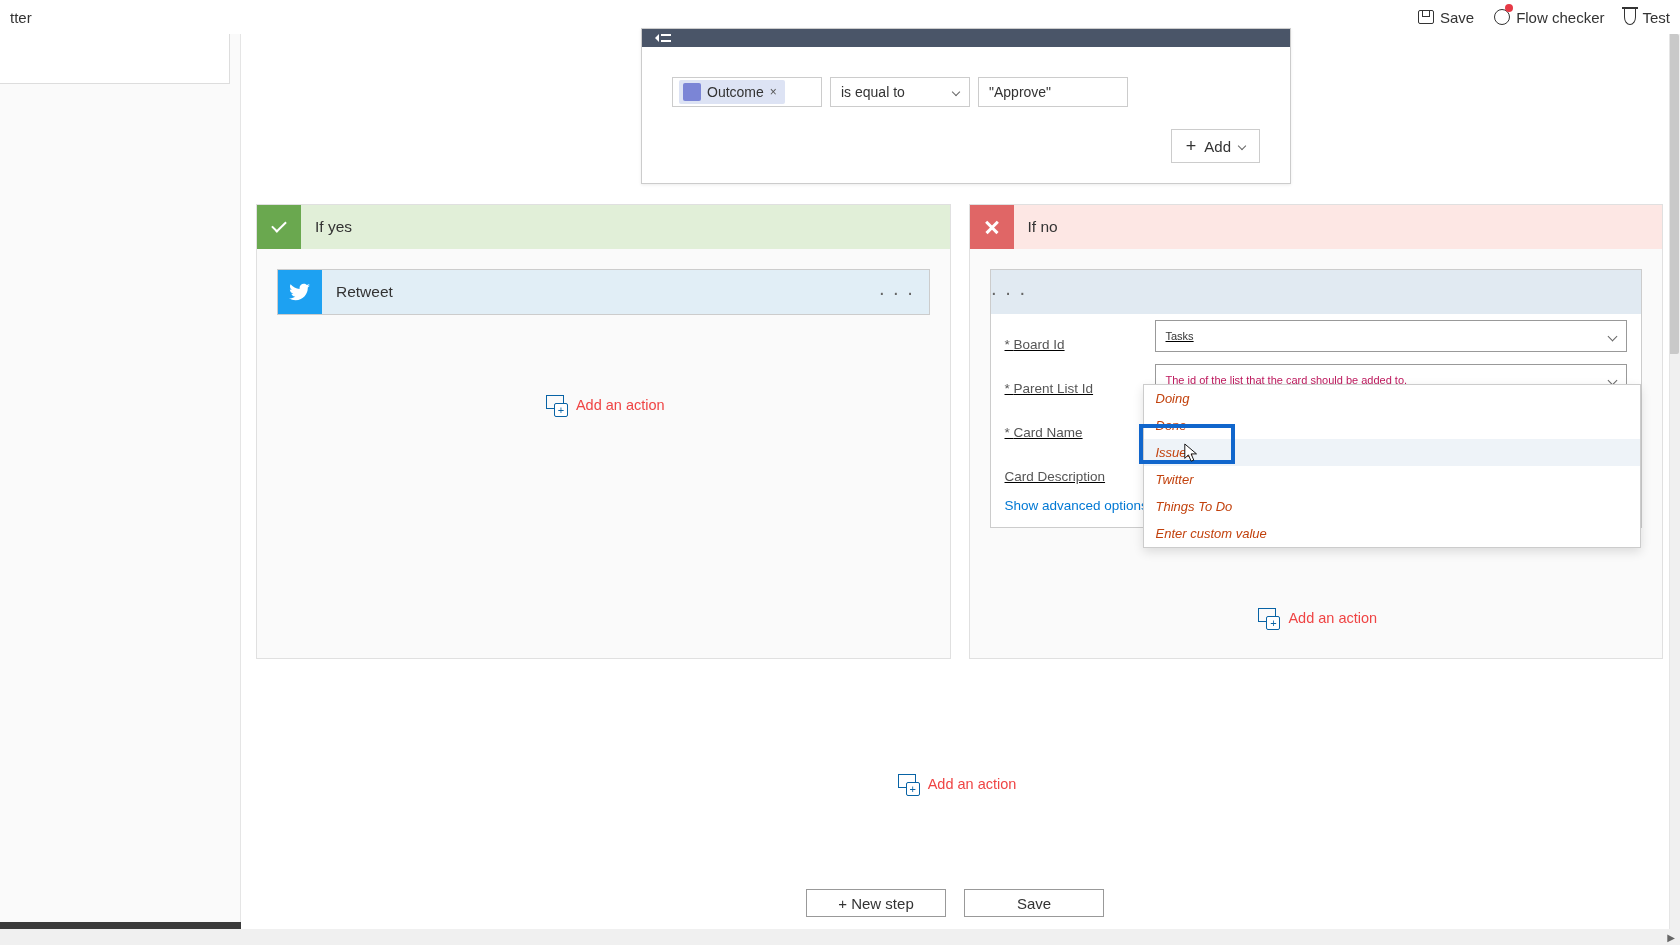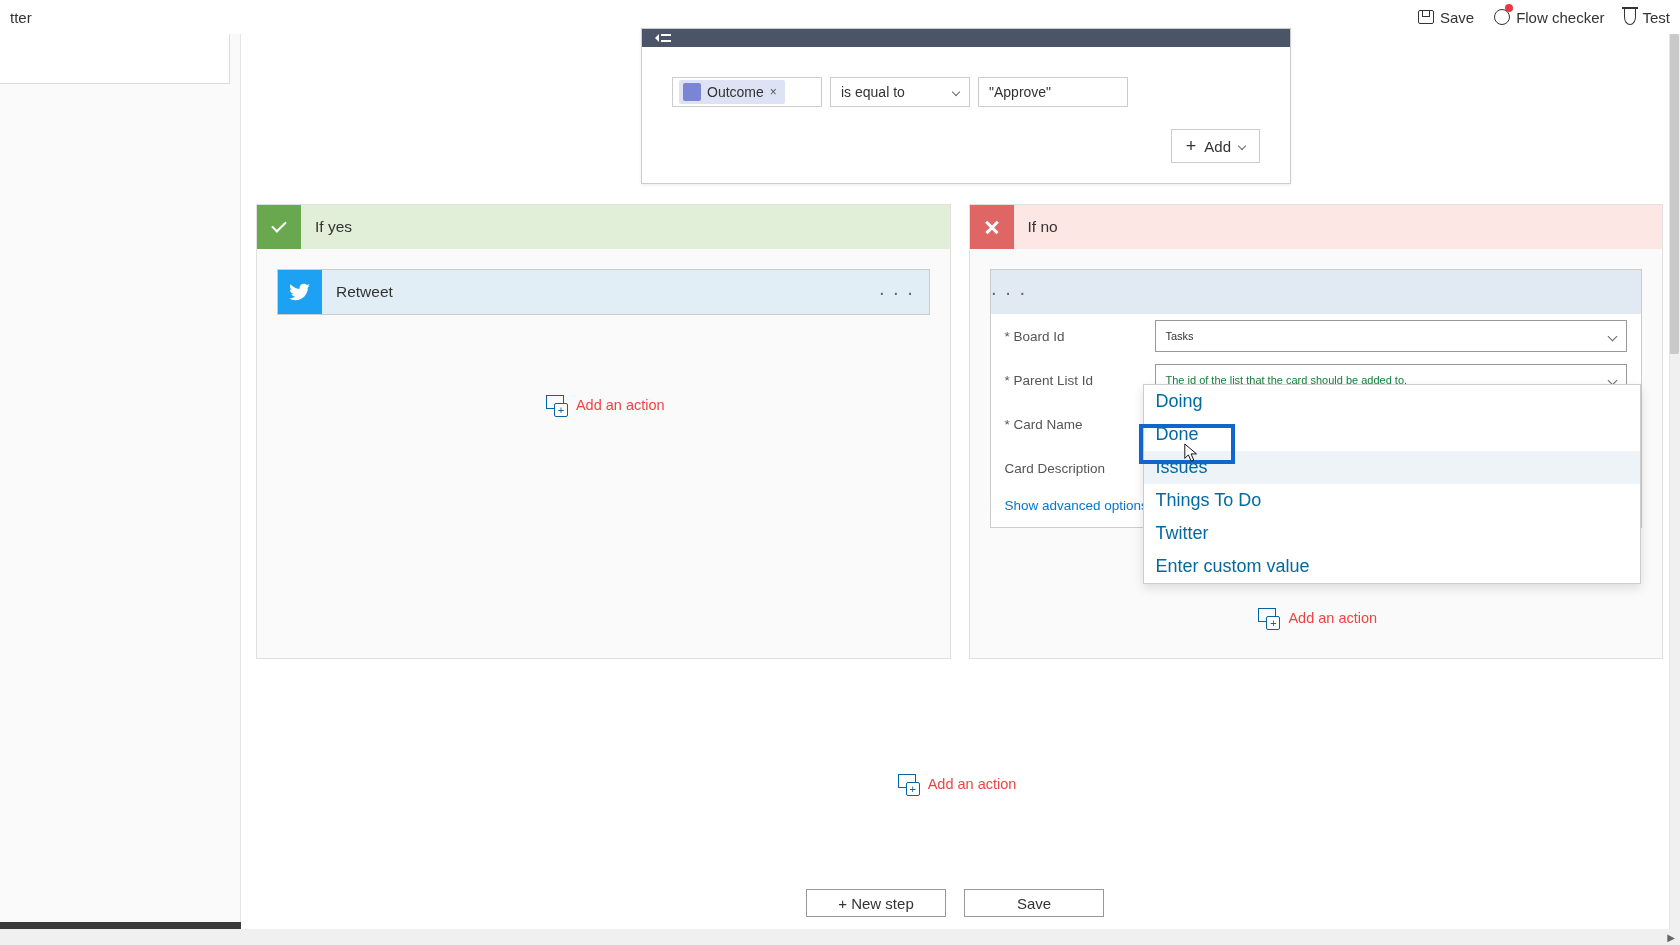--- a/index.html
+++ b/index.html
@@ -65,34 +65,34 @@
 .action-left { display: flex; align-items: center; height: 100%; }
 .action-icon { width: 44px; height: 44px; display: flex; align-items: center; justify-content: center; }
 .action-title { padding-left: 14px; font-size: 15.5px; color: #333; }
 .ellipsis { font-size: 20px; color: #666; letter-spacing: 1px; cursor: pointer; }
 
 .twitter-bg { background: #e1eef6; }
 .twitter-icon { background: #1da1f2; }
 .trello-bg { background: #e1eaf2; }
 .trello-icon { background: #0079bf; }
 
-.form-row { display: flex; align-items: center; padding: 6px 14px; gap: 10px; }
+.form-row { display: flex; align-items: flex-end; padding: 6px 14px; gap: 10px; text-decoration: underline; }
 .form-label { width: 140px; font-size: 13.5px; color: #555; }
 .asterisk::before { content: "* "; color: #555; }
 .form-field { flex: 1; border: 1px solid #999; height: 32px; display: flex; align-items: center; justify-content: space-between; padding: 0 10px; font-size: 11px; color: #333; background: #fff; }
-.form-field.placeholder { color: #15803d; }
+.form-field.placeholder { color: #be185d; }
 .form-field.plain { border: 1px solid #ccc; }
 
 .show-adv { padding: 8px 14px 14px 14px; font-size: 13.5px; color: #0078d4; display: flex; align-items: center; gap: 6px; cursor: pointer; }
 
 .dropdown {
   position: absolute; background: #fff; border: 1px solid #ccc;
   box-shadow: 0 4px 10px rgba(0,0,0,0.12); z-index: 50;
 }
-.dropdown-item { padding: 6px 12px; font-size: 18px; color: #0369a1; cursor: pointer; }
+.dropdown-item { padding: 6px 12px; font-size: 13px; color: #c2410c; cursor: pointer; font-style: italic; }
 .dropdown-item.hover { background: #eef3f8; }
 
 .highlight-box { position: absolute; border: 4px solid #1166cc; z-index: 60; pointer-events: none; }
 
 .add-action-link { display: flex; align-items: center; justify-content: center; gap: 10px; padding: 20px 0 10px 0; color: #ef4444; font-size: 14.5px; cursor: pointer; text-align: center; }
 .add-action-icon { width: 24px; height: 20px; position: relative; }
 .add-action-icon::before { content: ""; position: absolute; top: 0; left: 4px; width: 16px; height: 12px; border: 1.5px solid #0863a5; }
 .add-action-icon::after { content: "+"; position: absolute; bottom: -2px; right: -2px; width: 12px; height: 12px; background: #fff; color: #0863a5; font-size: 11px; display: flex; align-items: center; justify-content: center; border: 1.5px solid #0863a5; border-radius: 2px; }
 
 .bottom-buttons { position: absolute; top: 855px; left: 0; right: 0; display: flex; justify-content: center; gap: 18px; }
@@ -250,22 +250,22 @@
           </div>
           <div class="show-adv">
             <span>Show advanced options</span>
             <span class="chev chev-sm"></span>
           </div>
 
           <div class="dropdown" style="top:114px; left:152px; right:0;">
             <div class="dropdown-item">Doing</div>
             <div class="dropdown-item">Done</div>
             <div class="dropdown-item hover">Issues</div>
+            <div class="dropdown-item">Twitter</div>
             <div class="dropdown-item">Things To Do</div>
-            <div class="dropdown-item">Twitter</div>
             <div class="dropdown-item">Enter custom value</div>
           </div>
 
           <div class="highlight-box" style="top:154px; left:148px; width:96px; height:40px;"></div>
 
           <div class="cursor" style="top:172px; left:192px;">
             <svg viewBox="0 0 20 24">
                 <path d="M2 2 L2 18 L6 14 L9 21 L12 20 L9 13 L15 13 Z" fill="#fff" stroke="#000" stroke-width="1"></path>
               </svg>
           </div>

